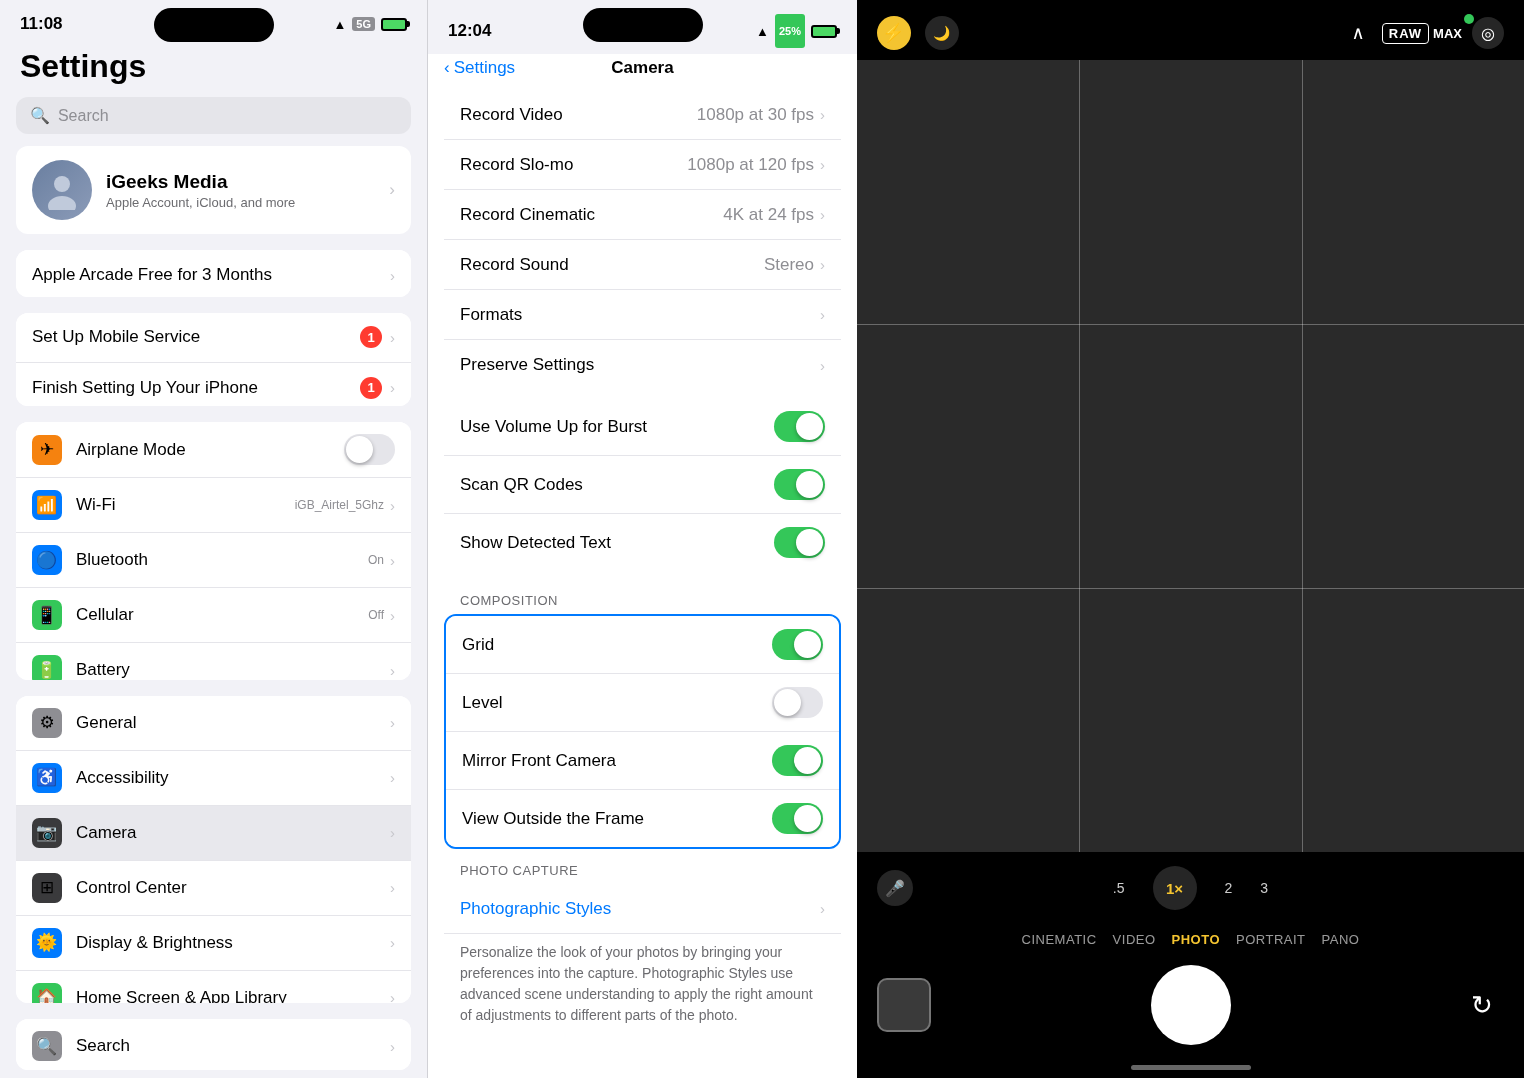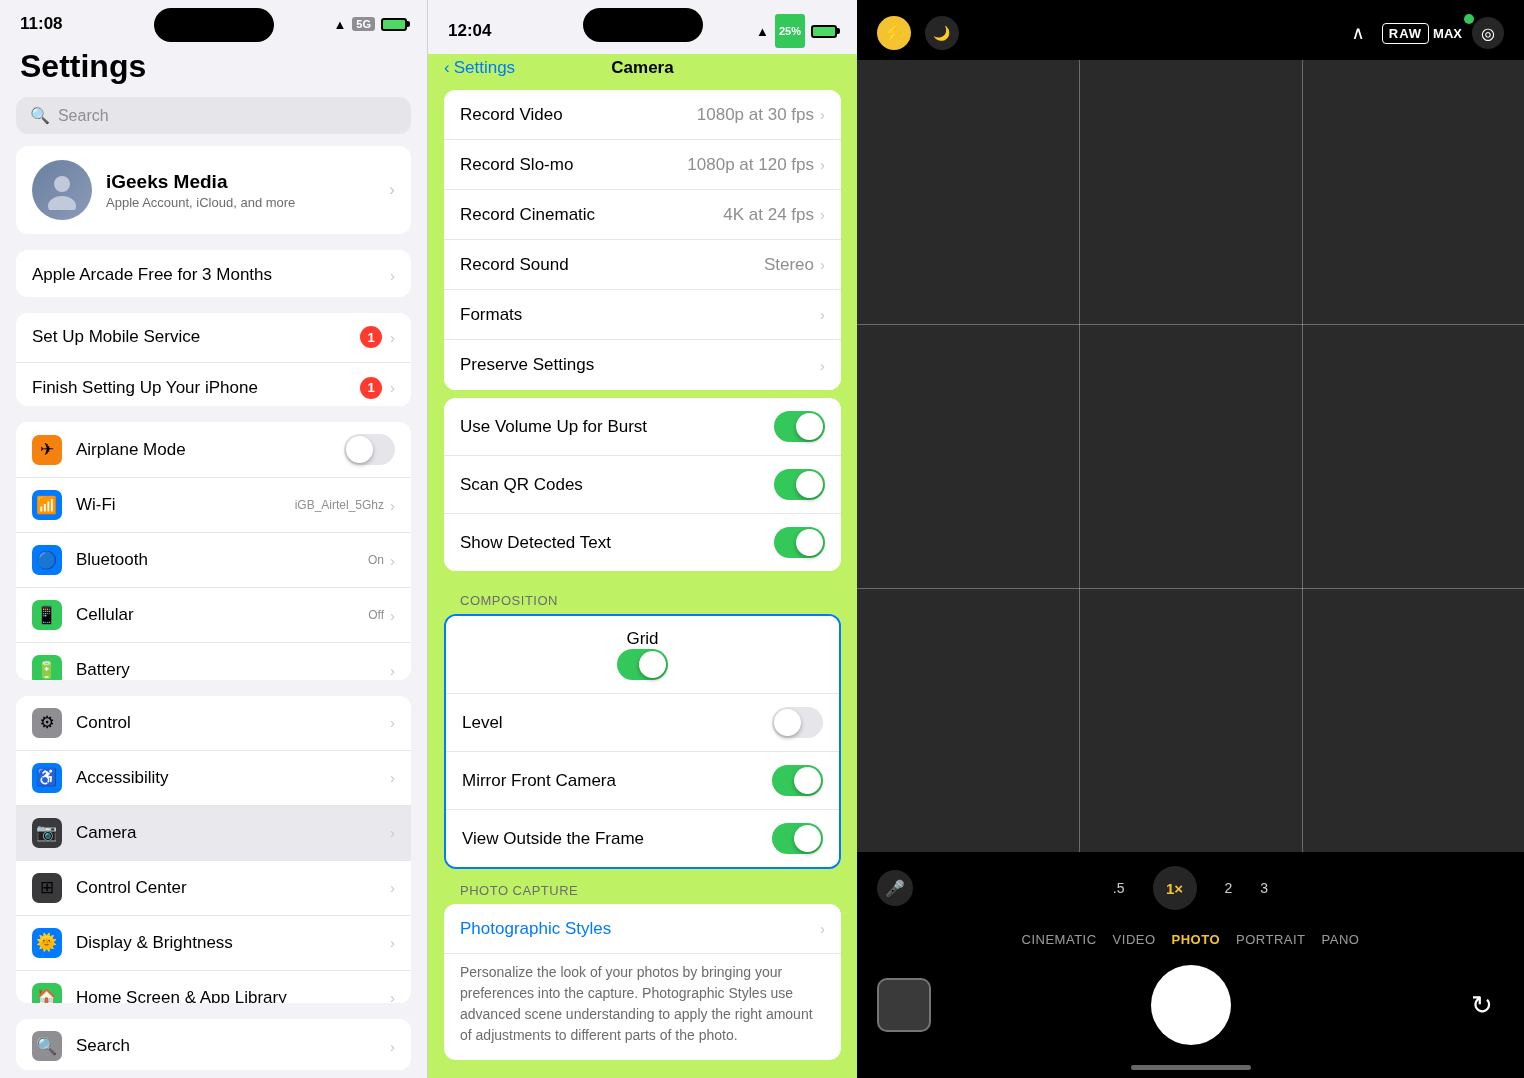--- a/index.html
+++ b/index.html
@@ -200,21 +200,21 @@
 
     
     .camera-row-highlight {
       background: #e8e8ed;
     }
 
     
     .panel-camera {
       width: 430px;
       height: 1078px;
-      background: #bef264;
+      background: #ffffff;
       display: flex;
       flex-direction: column;
       overflow: hidden;
       border-left: 1px solid #d1d1d6;
     }
 
     .cam-status-bar {
       display: flex;
       align-items: center;
       justify-content: space-between;
@@ -683,21 +683,21 @@
     <div class="settings-row">
       <div class="settings-row-icon" style="background:#34c759;">🔋</div>
       <div class="settings-row-label">Battery</div>
       <span class="row-chevron">›</span>
     </div>
   </div>
 
   <div class="section-group">
     <div class="settings-row">
       <div class="settings-row-icon" style="background:#8e8e93;">⚙</div>
-      <div class="settings-row-label">Control</div>
+      <div class="settings-row-label">General</div>
       <span class="row-chevron">›</span>
     </div>
     <div class="settings-row">
       <div class="settings-row-icon" style="background:#007aff;">♿</div>
       <div class="settings-row-label">Accessibility</div>
       <span class="row-chevron">›</span>
     </div>
     <div class="settings-row camera-row-highlight">
       <div class="settings-row-icon" style="background:#3a3a3c;">📷</div>
       <div class="settings-row-label">Camera</div>
@@ -793,21 +793,21 @@
       </div>
       <div class="cam-row">
         <div class="cam-row-label">Show Detected Text</div>
         <div class="toggle-on"></div>
       </div>
     </div>
 
     <div class="section-header-label">COMPOSITION</div>
 
     <div style="margin: 0 16px 0; background: #fff; border-radius: 12px; overflow: hidden; border: 2px solid #007aff;">
-      <div class="cam-row" style="background:#fff;flex-direction:column;">
+      <div class="cam-row" style="background:#fff;">
         <div class="cam-row-label">Grid</div>
         <div class="toggle-on"></div>
       </div>
       <div class="cam-row">
         <div class="cam-row-label">Level</div>
         <div class="toggle-off-sm"></div>
       </div>
       <div class="cam-row">
         <div class="cam-row-label">Mirror Front Camera</div>
         <div class="toggle-on"></div>

